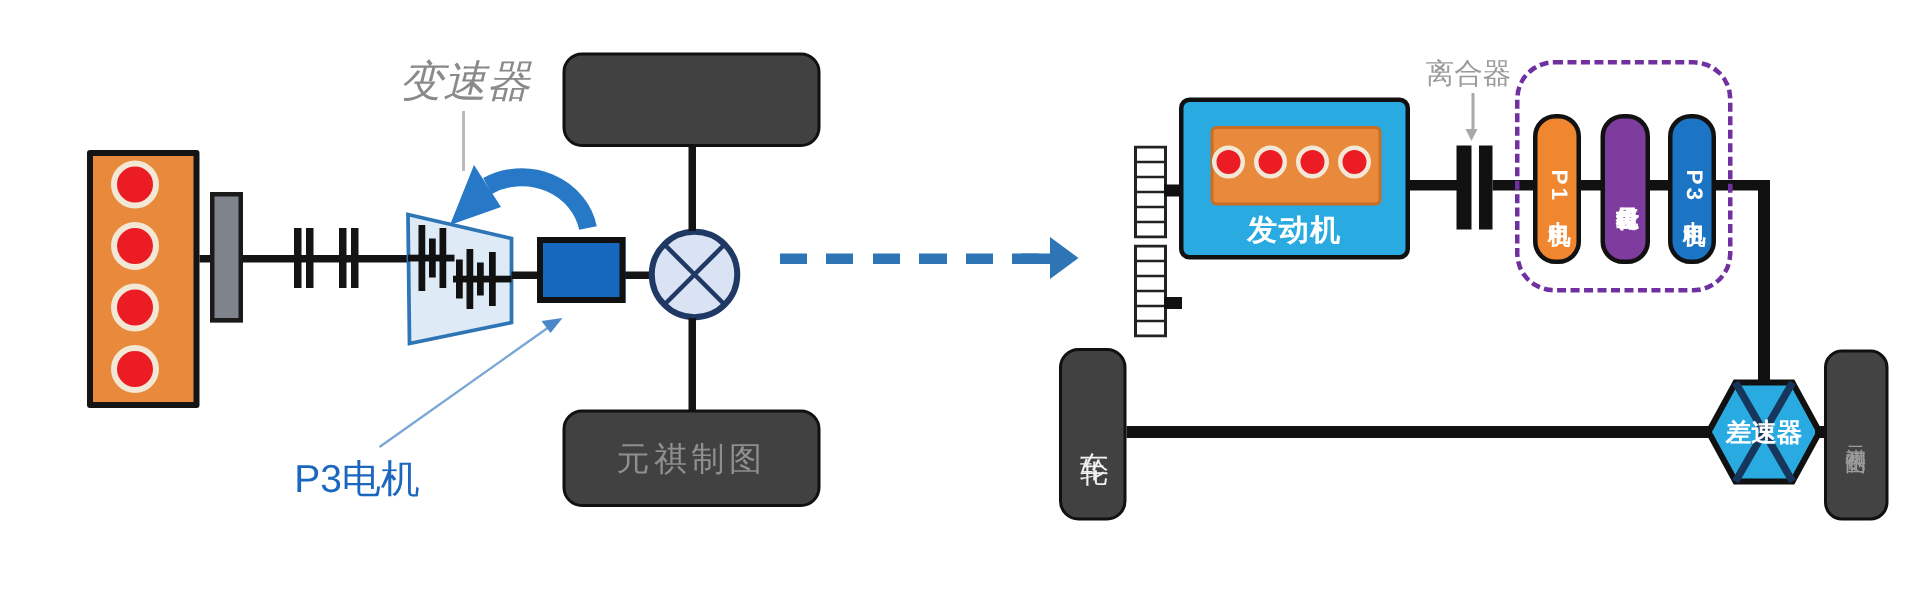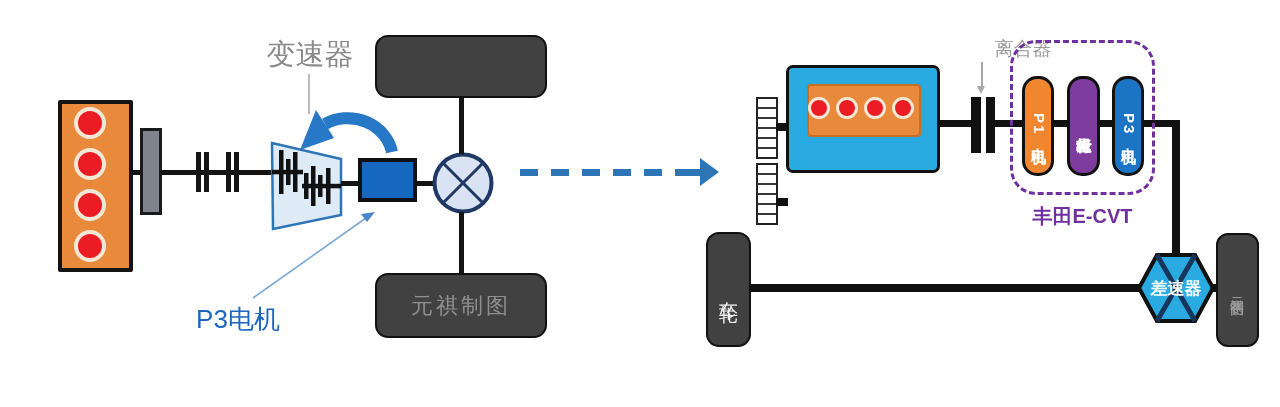--- a/index.html
+++ b/index.html
@@ -54,21 +54,21 @@
       <rect x="45" y="28" width="4.5" height="40" fill="#111"></rect>
       <rect x="52" y="37" width="4.5" height="22" fill="#111"></rect>
       <rect x="60" y="30" width="4.5" height="36" fill="#111"></rect>
     </svg>
 
     <svg class="c" style="left:296px;top:102px;" width="104" height="58" viewBox="0 0 104 58">
       <path d="M96 50 A45 42 0 0 0 29 22" fill="none" stroke="#2878C8" stroke-width="12"></path>
       <polygon points="4,48 20,8 38,36" fill="#2878C8"></polygon>
     </svg>
 
-    <div class="c lbl" style="left:258px;top:40px;width:104px;height:30px;font-size:29px;color:#8A8A8A;">变速器</div>
+    <div class="c lbl" style="left:258px;top:40px;width:104px;height:30px;font-size:29px;color:#8A8A8A;font-style:italic;">变速器</div>
     <div class="c" style="left:308px;top:74px;width:2px;height:40px;background:#BBBBBB;"></div>
 
     <div class="c shaft" style="left:341px;top:181px;width:92px;height:4.5px;"></div>
     <div class="c" style="left:358px;top:158px;width:59px;height:44px;background:#1668BE;border:4px solid #111;"></div>
 
     <div class="c lbl" style="left:188px;top:305px;width:100px;height:28px;font-size:26px;color:#1B66BE;">P3电机</div>
     <svg class="c" style="left:248px;top:206px;" width="132" height="98" viewBox="0 0 132 98">
       <line x1="5" y1="92" x2="118" y2="12" stroke="#7BA7D7" stroke-width="1.6"></line>
       <polygon points="127,6 119,16 113,8" fill="#4A86C8"></polygon>
     </svg>
@@ -119,45 +119,45 @@
     </svg>
     <div class="c" style="left:776px;top:123px;width:12px;height:8px;background:#111;"></div>
     <div class="c" style="left:776px;top:198px;width:12px;height:8px;background:#111;"></div>
 
     <div class="c" style="left:786px;top:65px;width:154px;height:108px;background:#29ABE2;border:3.5px solid #111;border-radius:7px;"></div>
     <div class="c" style="left:807px;top:84px;width:114px;height:53px;background:#E8893C;border:2px solid #C96E22;border-radius:4px;"></div>
     <div class="c cyl-s" style="left:808px;top:97px;width:22px;height:22px;"></div>
     <div class="c cyl-s" style="left:836px;top:97px;width:22px;height:22px;"></div>
     <div class="c cyl-s" style="left:864px;top:97px;width:22px;height:22px;"></div>
     <div class="c cyl-s" style="left:892px;top:97px;width:22px;height:22px;"></div>
+    <div class="c lbl" style="left:786px;top:141px;width:154px;height:24px;color:#fff;font-weight:bold;font-size:20px;letter-spacing:1px;">发动机</div>
 
 
     <div class="c" style="left:940px;top:120px;width:33px;height:7px;background:#111;"></div>
 
     <div class="c" style="left:971px;top:97px;width:9.5px;height:56px;background:#111;"></div>
     <div class="c" style="left:985.5px;top:97px;width:9.5px;height:56px;background:#111;"></div>
-    <div class="c lbl" style="left:943px;top:38px;width:72px;height:22px;font-size:19px;color:#9A9A9A;margin-left:44px;">离合器</div>
+    <div class="c lbl" style="left:943px;top:38px;width:72px;height:22px;font-size:19px;color:#9A9A9A;">离合器</div>
     <div class="c" style="left:981px;top:62px;width:1.6px;height:24px;background:#A9A9A9;"></div>
     <div class="c tri-down" style="left:977px;top:86px;"></div>
 
     <div class="c" style="left:995px;top:120px;width:185px;height:7px;background:#111;"></div>
 
     <div class="c" style="left:1010px;top:40px;width:145px;height:155px;border:3px dashed #7030A0;border-radius:26px;"></div>
 
     <div class="c pill" style="left:1022px;top:76px;width:32px;height:100px;background:#F0862F;">
       <span>P1电机</span>
     </div>
     <div class="c pill" style="left:1067px;top:76px;width:33px;height:100px;background:#7D3C9E;">
       <span style="letter-spacing:0;">行星齿轮组</span>
     </div>
     <div class="c pill" style="left:1112px;top:76px;width:32px;height:100px;background:#1B74C4;">
       <span>P3电机</span>
     </div>
 
-    <div class="c lbl" style="left:1015px;top:204px;width:135px;height:24px;color:#7030A0;font-weight:bold;font-size:20px;">丰田E-CVT</div>
 
     <div class="c" style="left:1172px;top:123px;width:8px;height:135px;background:#111;"></div>
 
     <svg class="c" style="left:1136px;top:252px;" width="80" height="72" viewBox="0 0 80 72">
       <polygon points="3,36 21,3 59,3 77,36 59,69 21,69" fill="#29ABE2" stroke="#111" stroke-width="4"></polygon>
       <line x1="21" y1="3" x2="59" y2="69" stroke="#16365C" stroke-width="5"></line>
       <line x1="59" y1="3" x2="21" y2="69" stroke="#16365C" stroke-width="5"></line>
     </svg>
     <div class="c lbl" style="left:1139px;top:278px;width:74px;height:20px;color:#fff;font-weight:bold;font-size:17px;">差速器</div>
     <div class="c" style="left:1210px;top:284px;width:10px;height:8px;background:#111;"></div>

